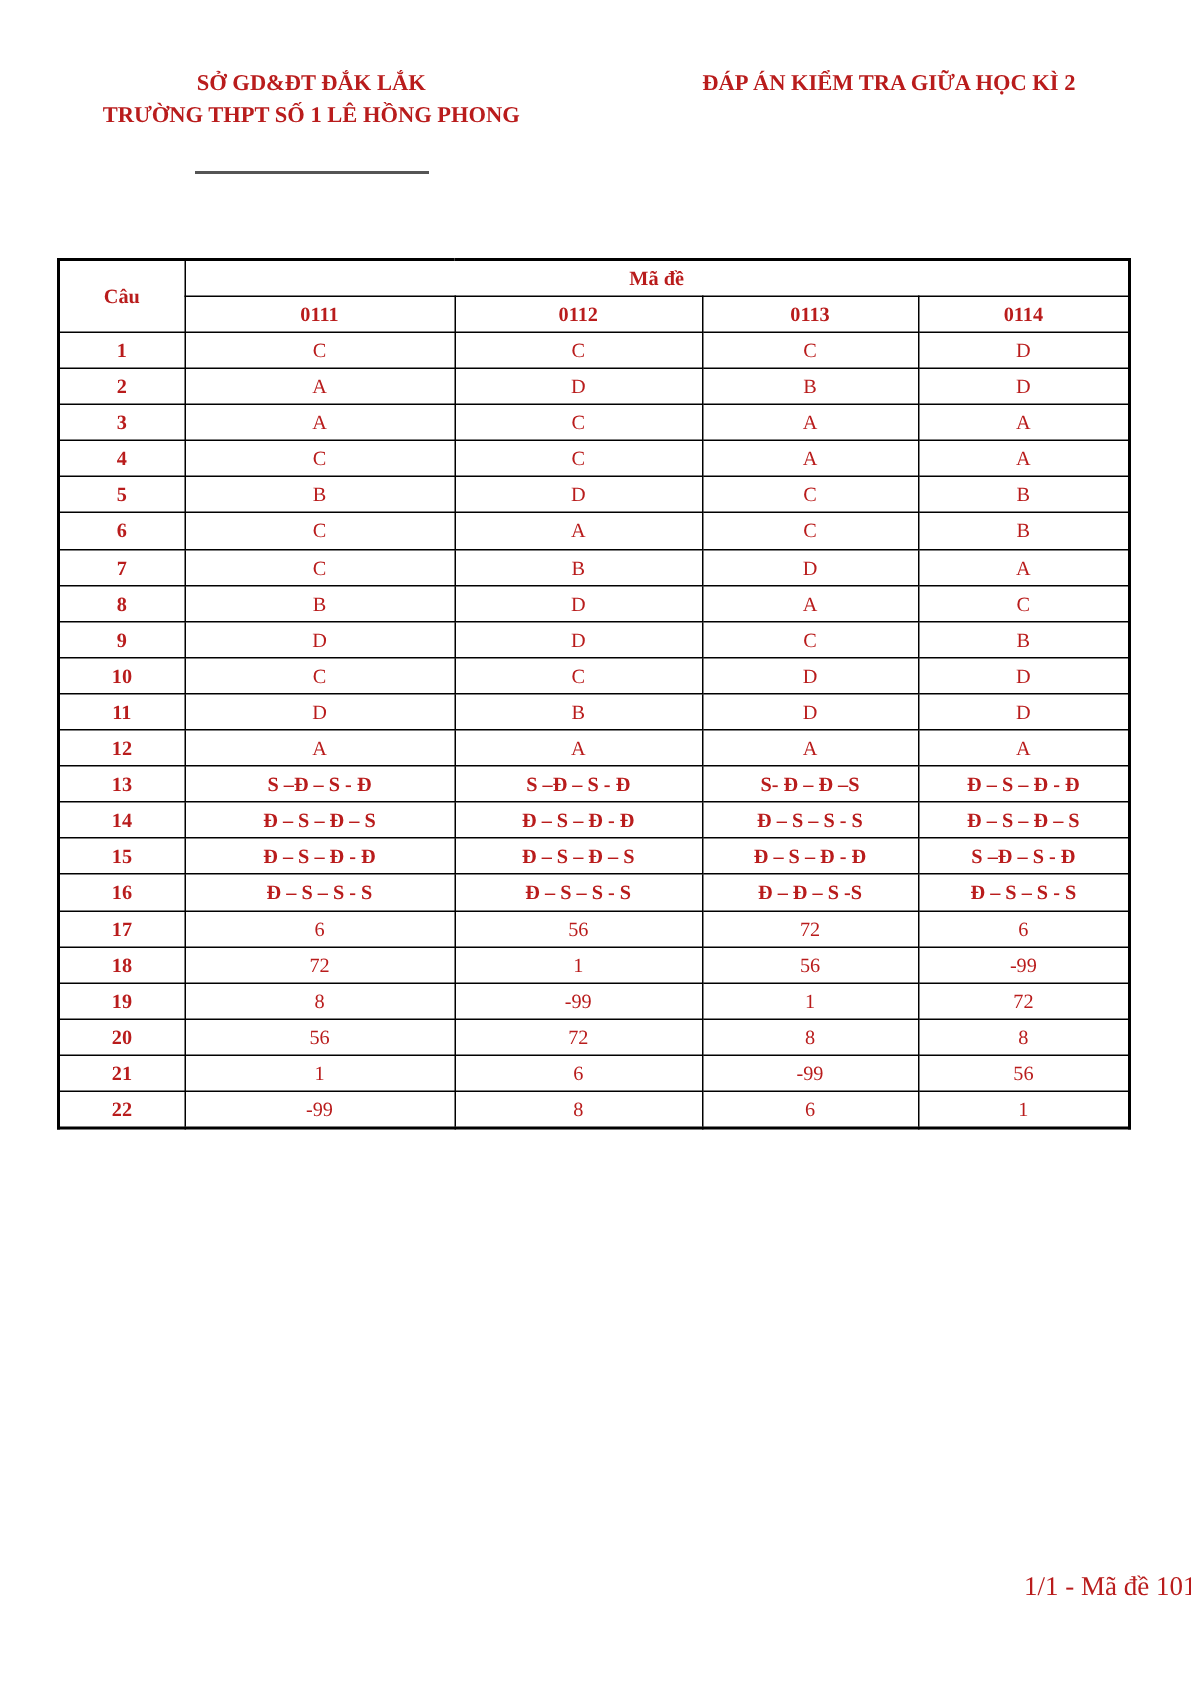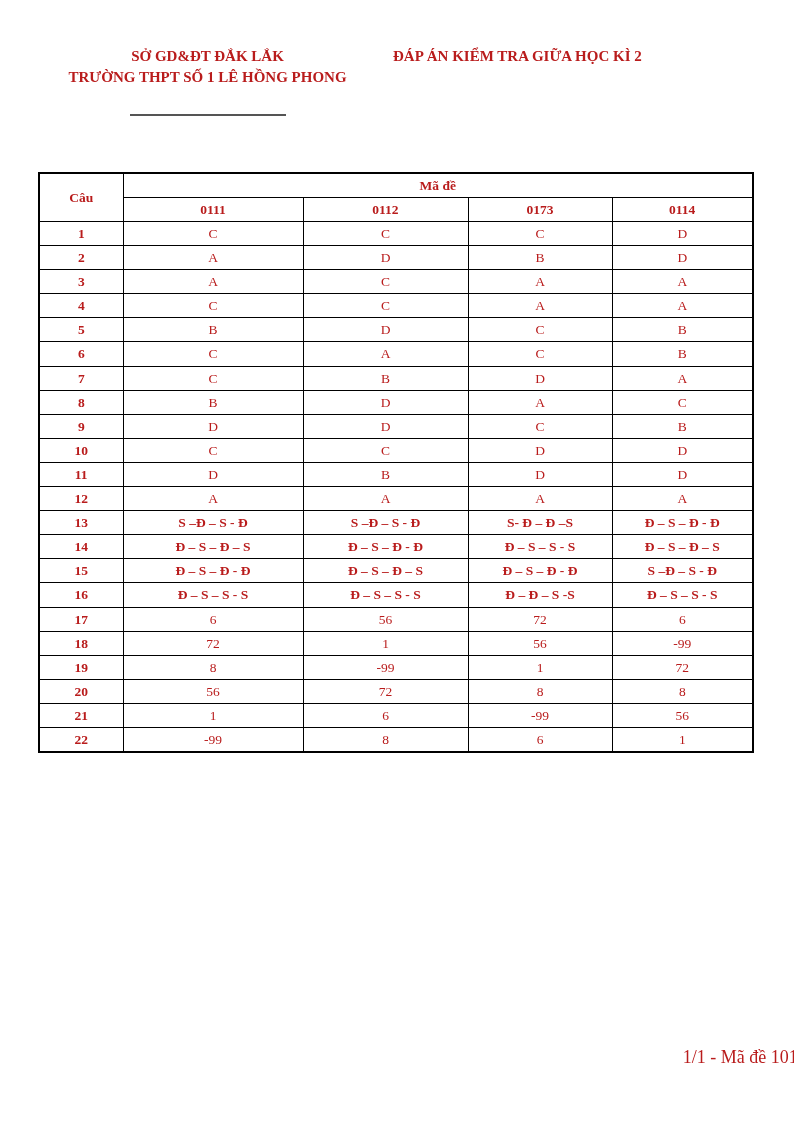--- a/index.html
+++ b/index.html
@@ -25,21 +25,21 @@
     text-align: center;
     font-weight: bold;
     font-size: 15px;
     line-height: 21px;
   }
   .hdr-right {
     position: absolute;
     left: 393px;
     top: 46px;
     width: 324px;
-    text-align: left;
+    text-align: right;
     font-weight: bold;
     font-size: 15px;
     line-height: 21px;
   }
   .hdr-underline {
     width: 156px;
     margin: 26px auto 0 auto;
     border-top: 2px solid #555555;
     height: 0;
   }
@@ -114,21 +114,21 @@
       <col style="width:141px">
     </colgroup>
     <thead>
       <tr>
         <th class="corner" rowspan="2">Câu</th>
         <th colspan="4">Mã đề</th>
       </tr>
       <tr>
         <th>0111</th>
         <th>0112</th>
-        <th>0173</th>
+        <th>0113</th>
         <th>0114</th>
       </tr>
     </thead>
     <tbody>
         <tr>
     <td class="qnum">1</td>
     <td class="ans">C</td>
     <td class="ans">C</td>
     <td class="ans">C</td>
     <td class="ans">D</td>

